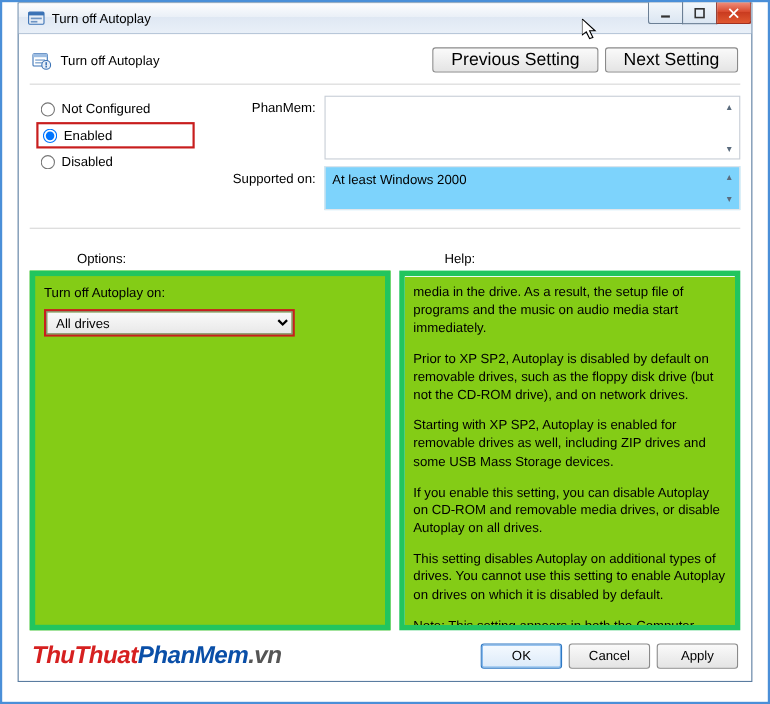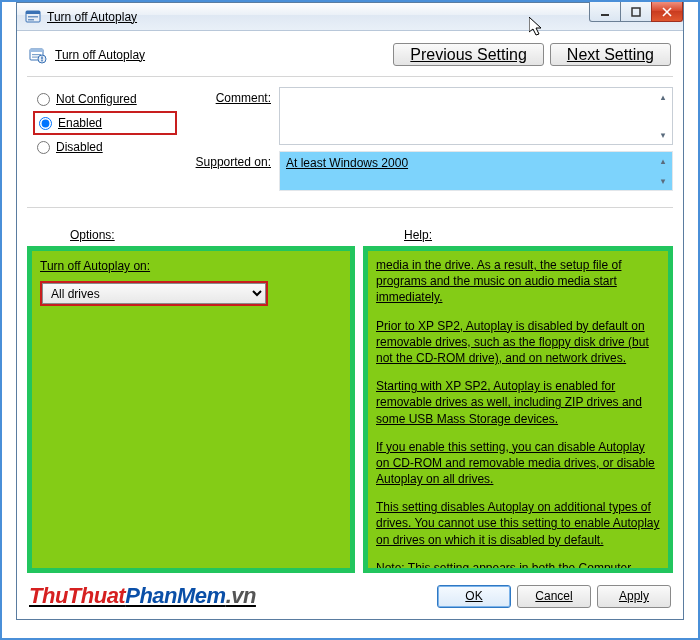--- a/index.html
+++ b/index.html
@@ -19,21 +19,20 @@
     overflow: hidden;
     background: #fff;
   }
   .window {
     width: 668px;
     height: 618px;
     margin: 0 auto;
     border: 1px solid #5a7ca0;
     background: #fff;
     position: relative;
-    text-decoration: underline;
   }
   
   .titlebar {
     height: 28px;
     background: linear-gradient(to bottom, #fdfdfe, #eaf0f7 45%, #dfe8f3 46%, #e9f0f8);
     border-bottom: 1px solid #b8c7d9;
     display: flex;
     align-items: center;
     padding: 0 0 0 8px;
     position: relative;
@@ -86,21 +85,21 @@
     padding: 0 16px;
     border: 1px solid #8a8a8a;
     border-radius: 3px;
     background: linear-gradient(to bottom,#fafafa,#e4e4e4);
     font-size: 16px;
     display: flex; align-items: center; justify-content: center;
     cursor: default;
   }
   .divider { height: 1px; background: #d6d6d6; margin: 0 0 6px 0; }
   
-  .upper { display: flex; gap: 10px; padding-top: 4px; }
+  .upper { display: flex; gap: 26px; padding-top: 4px; }
   .state-col { width: 150px; padding-left: 6px; }
   .radio-row {
     display: flex; align-items: center; gap: 6px;
     height: 24px; padding: 2px 4px;
   }
   .radio-row input { margin: 0; }
   .hl-red { border: 2px solid #c81e1e; }
   .meta-col { flex: 1; }
   .meta-row { display: flex; align-items: flex-start; margin-bottom: 6px; }
   .meta-label { width: 92px; text-align: right; padding-right: 8px; padding-top: 4px; }
@@ -252,21 +251,21 @@
             <input type="radio" name="st" checked="" style="">
             <span>Enabled</span>
           </label>
           <label class="radio-row">
             <input type="radio" name="st" style="">
             <span>Disabled</span>
           </label>
         </div>
         <div class="meta-col">
           <div class="meta-row">
-            <div class="meta-label">Comment:</div>
+            <div class="meta-label">PhanMem:</div>
             <div class="comment-box">
               <span class="tiny-arrow" style="top:2px">▴</span>
               <span class="tiny-arrow" style="bottom:2px">▾</span>
             </div>
           </div>
           <div class="meta-row">
             <div class="meta-label">Supported on:</div>
             <div class="supported-box">
               <span>At least Windows 2000</span>
               <span class="tiny-arrow" style="top:2px">▴</span>

